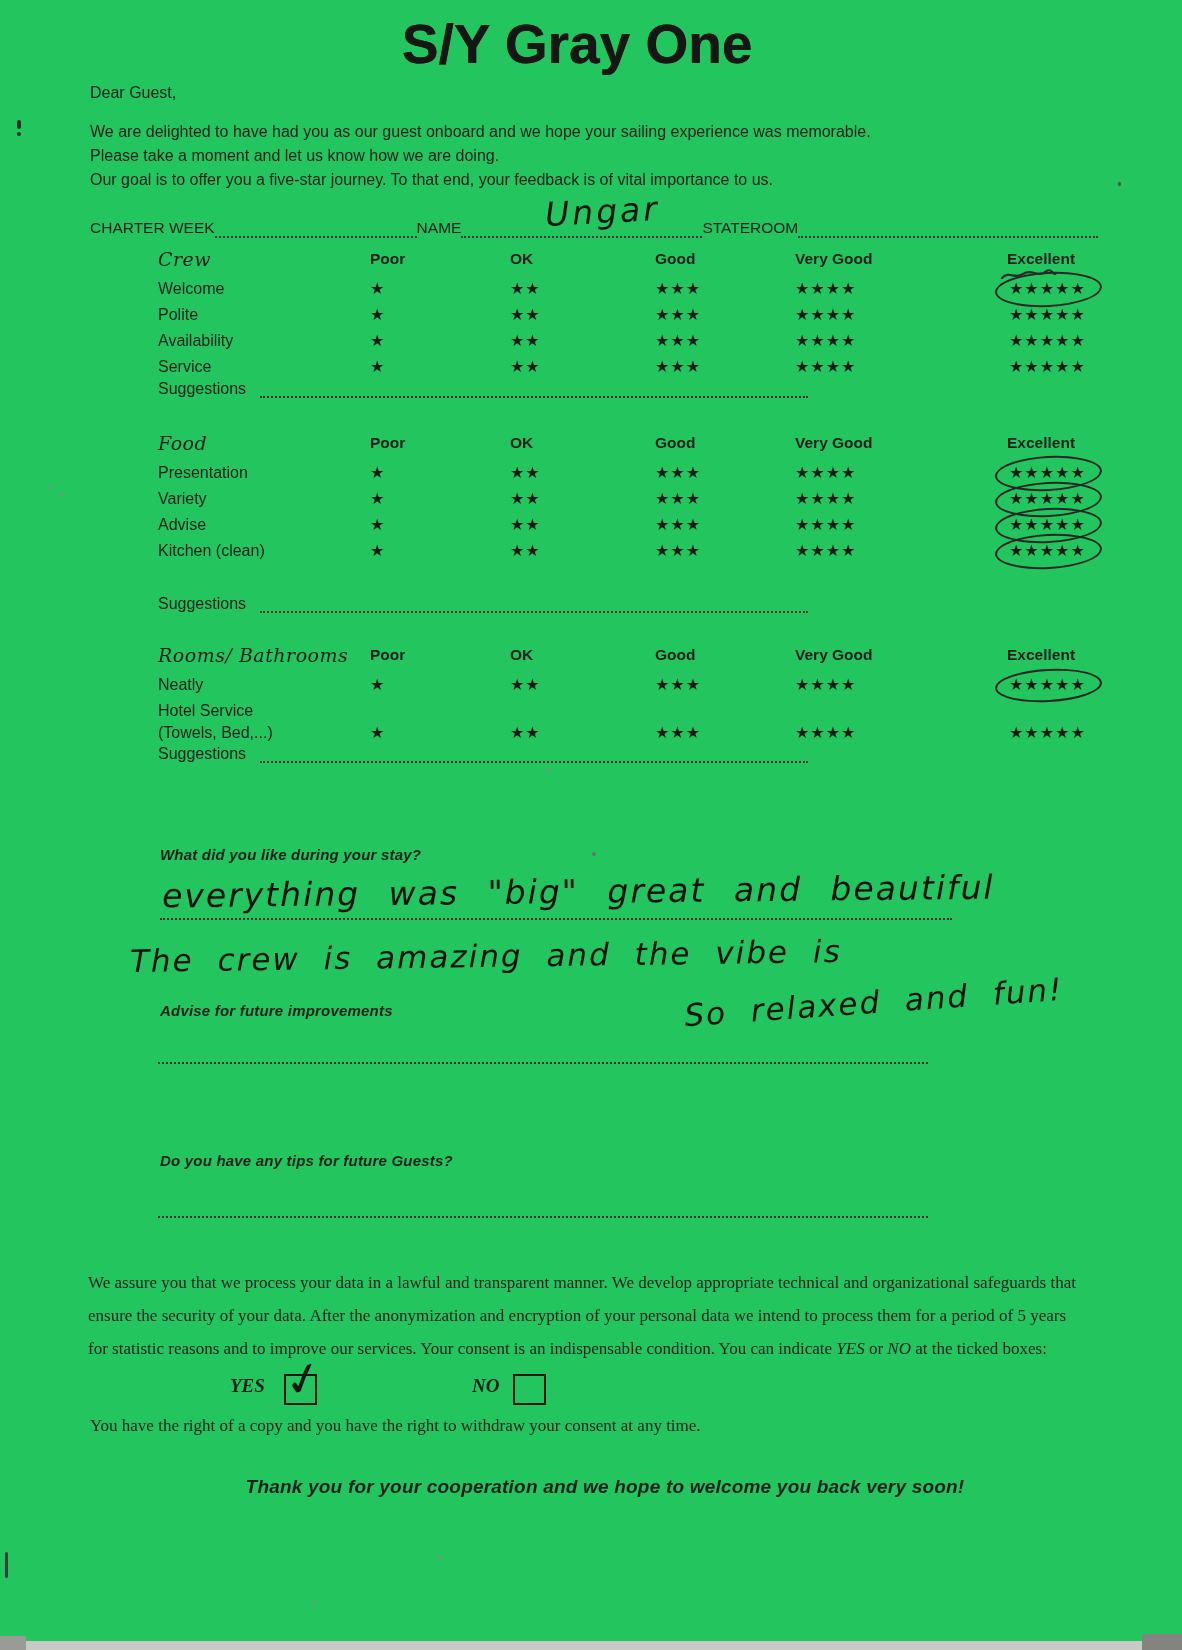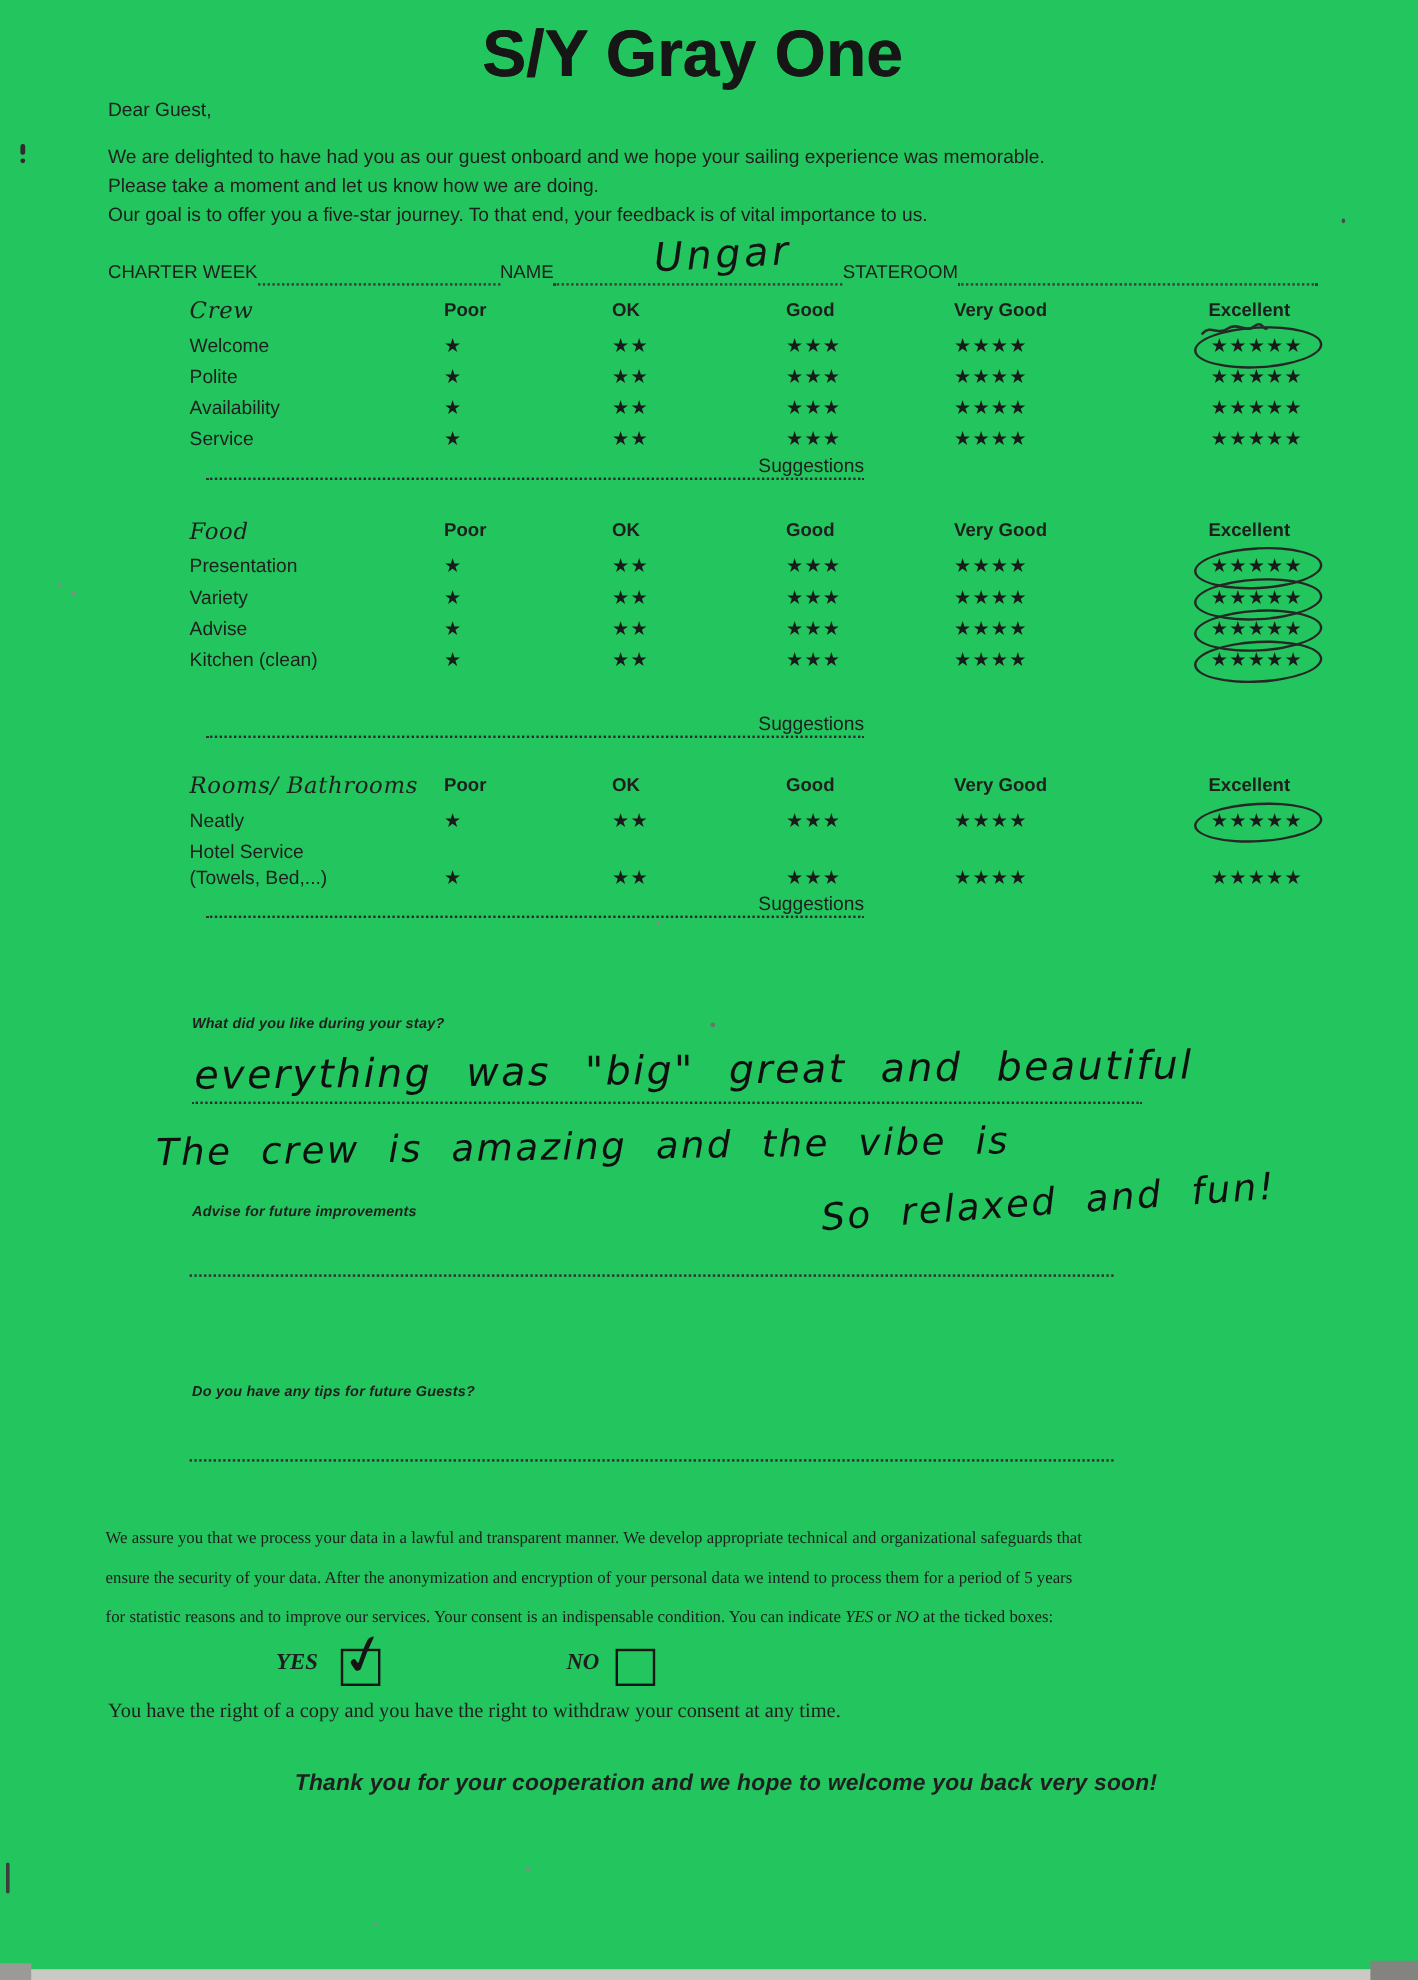--- a/index.html
+++ b/index.html
@@ -42,34 +42,34 @@
   }
   .stars{font-size:15px;letter-spacing:1px;color:#1a1a1a;white-space:nowrap;}
   .starwrap{position:relative;display:inline-block;padding:0 2px;}
   .starwrap.circled::after{
     content:"";position:absolute;left:-12px;right:-14px;top:-6px;bottom:-7px;
     border:2.6px solid #262626;border-radius:50%;transform:rotate(-3deg);
     pointer-events:none;
   }
   .tight .cell{height:22px;line-height:20px;}
   
-  .sugg{display:flex;align-items:flex-end;font-size:16px;flex-direction:column;}
+  .sugg{display:flex;align-items:flex-end;font-size:16px;}
   .sugg .dotline{margin-left:14px;}
   .dotline{border-bottom:2.5px dotted #2f2f2f;height:0;display:inline-block;}
   
-  .qlabel{font-style:italic;font-weight:700;font-size:12px;letter-spacing:0.2px;}
+  .qlabel{font-style:italic;font-weight:700;font-size:15px;letter-spacing:0.2px;}
   .hand{
     font-family:"DejaVu Sans",sans-serif;font-style:italic;color:#101010;
     white-space:nowrap;
   }
   .hand-lg{font-size:33px;letter-spacing:2px;word-spacing:16px;transform:rotate(-0.6deg);}
   .hand-md{font-size:31px;letter-spacing:2px;word-spacing:12px;transform:rotate(-0.8deg);}
   .hand-rot{transform:rotate(-4deg);}
   
-  .consent{font-family:"Liberation Serif",serif;font-size:14px;line-height:33px;width:1002px;}
+  .consent{font-family:"Liberation Serif",serif;font-size:17px;line-height:33px;width:1002px;}
   .consent i{font-style:italic;}
   .yes-no .word{
     font-family:"Liberation Serif",serif;font-weight:700;font-style:italic;font-size:19px;
   }
   .cb{
     position:absolute;width:29px;height:27px;border:2.6px solid #161616;background:transparent;
   }
   .cb .mark{
     position:absolute;left:-2px;top:-20px;font-size:46px;line-height:1;
     font-family:"DejaVu Sans",sans-serif;transform:rotate(-14deg);color:#141414;

